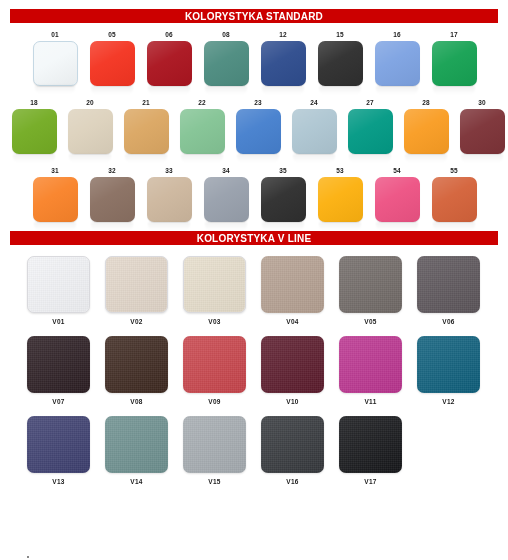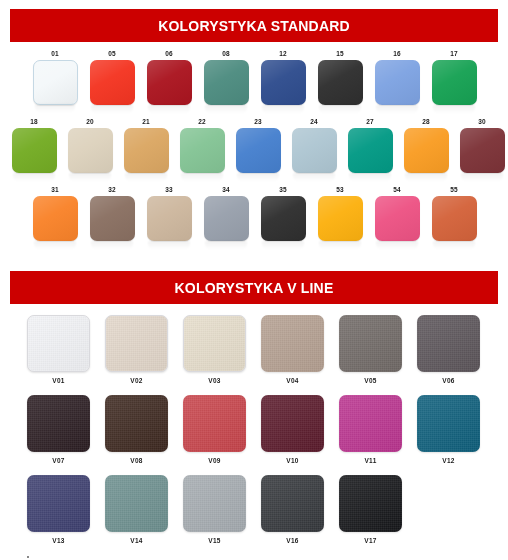--- a/index.html
+++ b/index.html
@@ -18,24 +18,24 @@
   .page {
     position: relative;
     width: 508px;
     height: 560px;
     background: #ffffff;
   }
 
   
   .section-header {
     margin: 0 10px;
-    height: 33px;
+    height: 14px;
     background: #cc0000;
     color: #ffffff;
-    font-size: 14px;
+    font-size: 10px;
     font-weight: bold;
     letter-spacing: 0.2px;
     display: flex;
     align-items: center;
     justify-content: center;
     text-align: center;
   }
 
   
   .swatch-row {
@@ -323,21 +323,21 @@
       </div>
       <div class="std-cell">
         <div class="std-label">55</div>
         <div class="std-chip" style="background: rgb(212, 99, 59);">
             <span class="gloss"></span>
           </div>
       </div>
     </div>
   </div>
 
-  <div class="v-section" style="margin-top:30px;">
+  <div class="v-section" style="margin-top:9px;">
     <div class="section-header" style="background: rgb(204, 0, 0);">KOLORYSTYKA V LINE</div>
 
     <div class="swatch-row v-row vrow1">
       <div class="v-cell">
         <div class="v-chip bordered" style="background: rgb(244, 245, 248);">
             <span class="texture"></span>
             <span class="vgloss"></span>
           </div>
         <div class="v-label">V01</div>
       </div>

